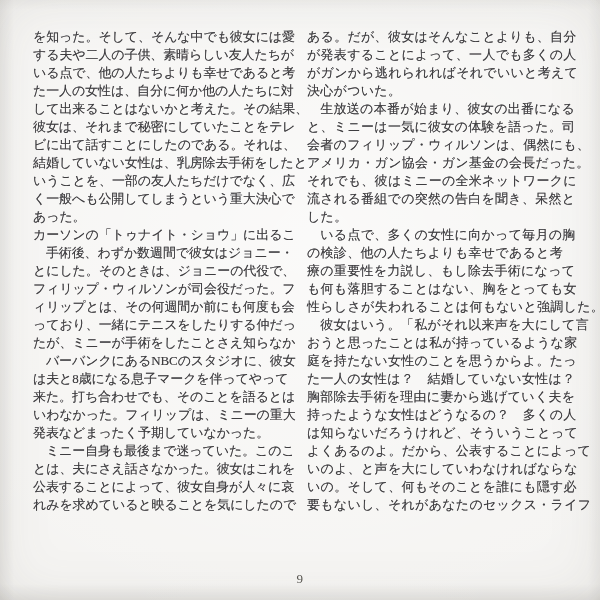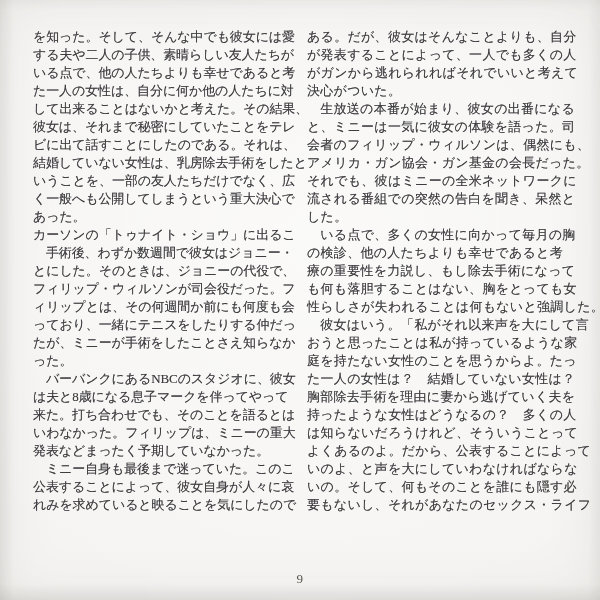--- a/index.html
+++ b/index.html
@@ -72,27 +72,27 @@
         <div class="line">いうことを、一部の友人たちだけでなく、広</div>
         <div class="line">く一般へも公開してしまうという重大決心で</div>
         <div class="line">あった。</div>
         <div class="line">カーソンの「トゥナイト・ショウ」に出るこ</div>
         <div class="line">　手術後、わずか数週間で彼女はジョニー・</div>
         <div class="line">とにした。そのときは、ジョニーの代役で、</div>
         <div class="line">フィリップ・ウィルソンが司会役だった。フ</div>
         <div class="line">ィリップとは、その何週間か前にも何度も会</div>
         <div class="line">っており、一緒にテニスをしたりする仲だっ</div>
         <div class="line">たが、ミニーが手術をしたことさえ知らなか</div>
-        <div class="line">った。</div>
         <div class="line">　バーバンクにあるNBCのスタジオに、彼女</div>
         <div class="line">は夫と8歳になる息子マークを伴ってやって</div>
         <div class="line">来た。打ち合わせでも、そのことを語るとは</div>
         <div class="line">いわなかった。フィリップは、ミニーの重大</div>
         <div class="line">発表などまったく予期していなかった。</div>
         <div class="line">　ミニー自身も最後まで迷っていた。このこ</div>
+        <div class="line">とは、夫にさえ話さなかった。彼女はこれを</div>
         <div class="line">公表することによって、彼女自身が人々に哀</div>
         <div class="line">れみを求めていると映ることを気にしたので</div>
       </div>
     <div class="column right">
         <div class="line">ある。だが、彼女はそんなことよりも、自分</div>
         <div class="line">が発表することによって、一人でも多くの人</div>
         <div class="line">がガンから逃れられればそれでいいと考えて</div>
         <div class="line">決心がついた。</div>
         <div class="line">　生放送の本番が始まり、彼女の出番になる</div>
         <div class="line">と、ミニーは一気に彼女の体験を語った。司</div>

